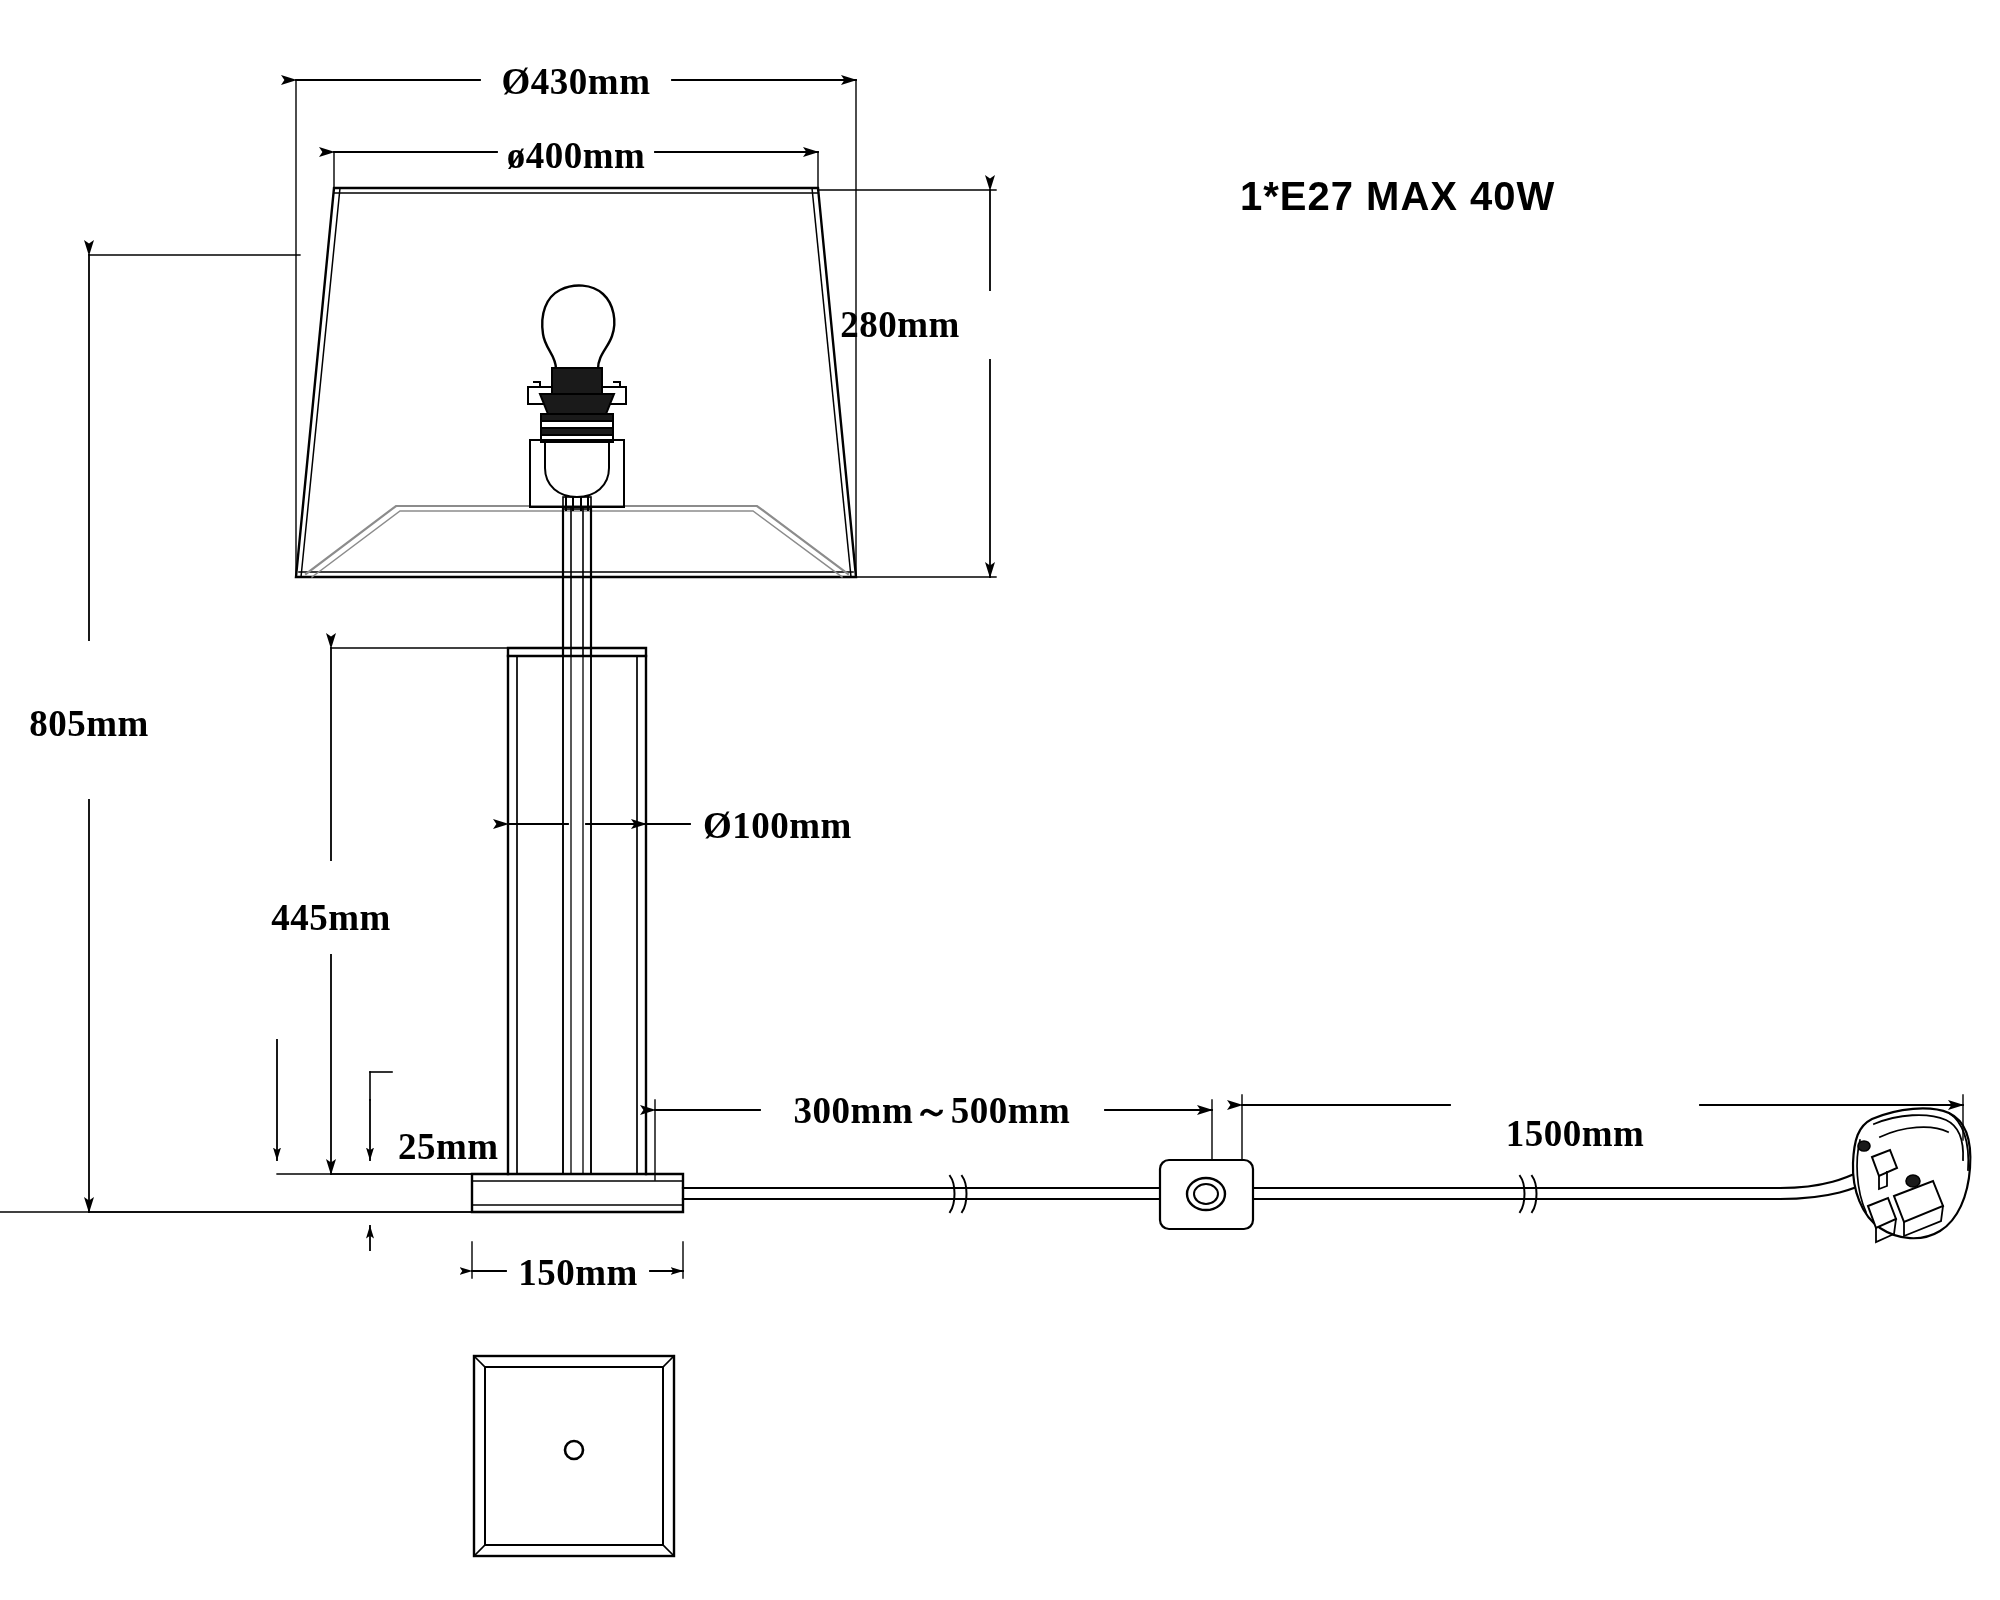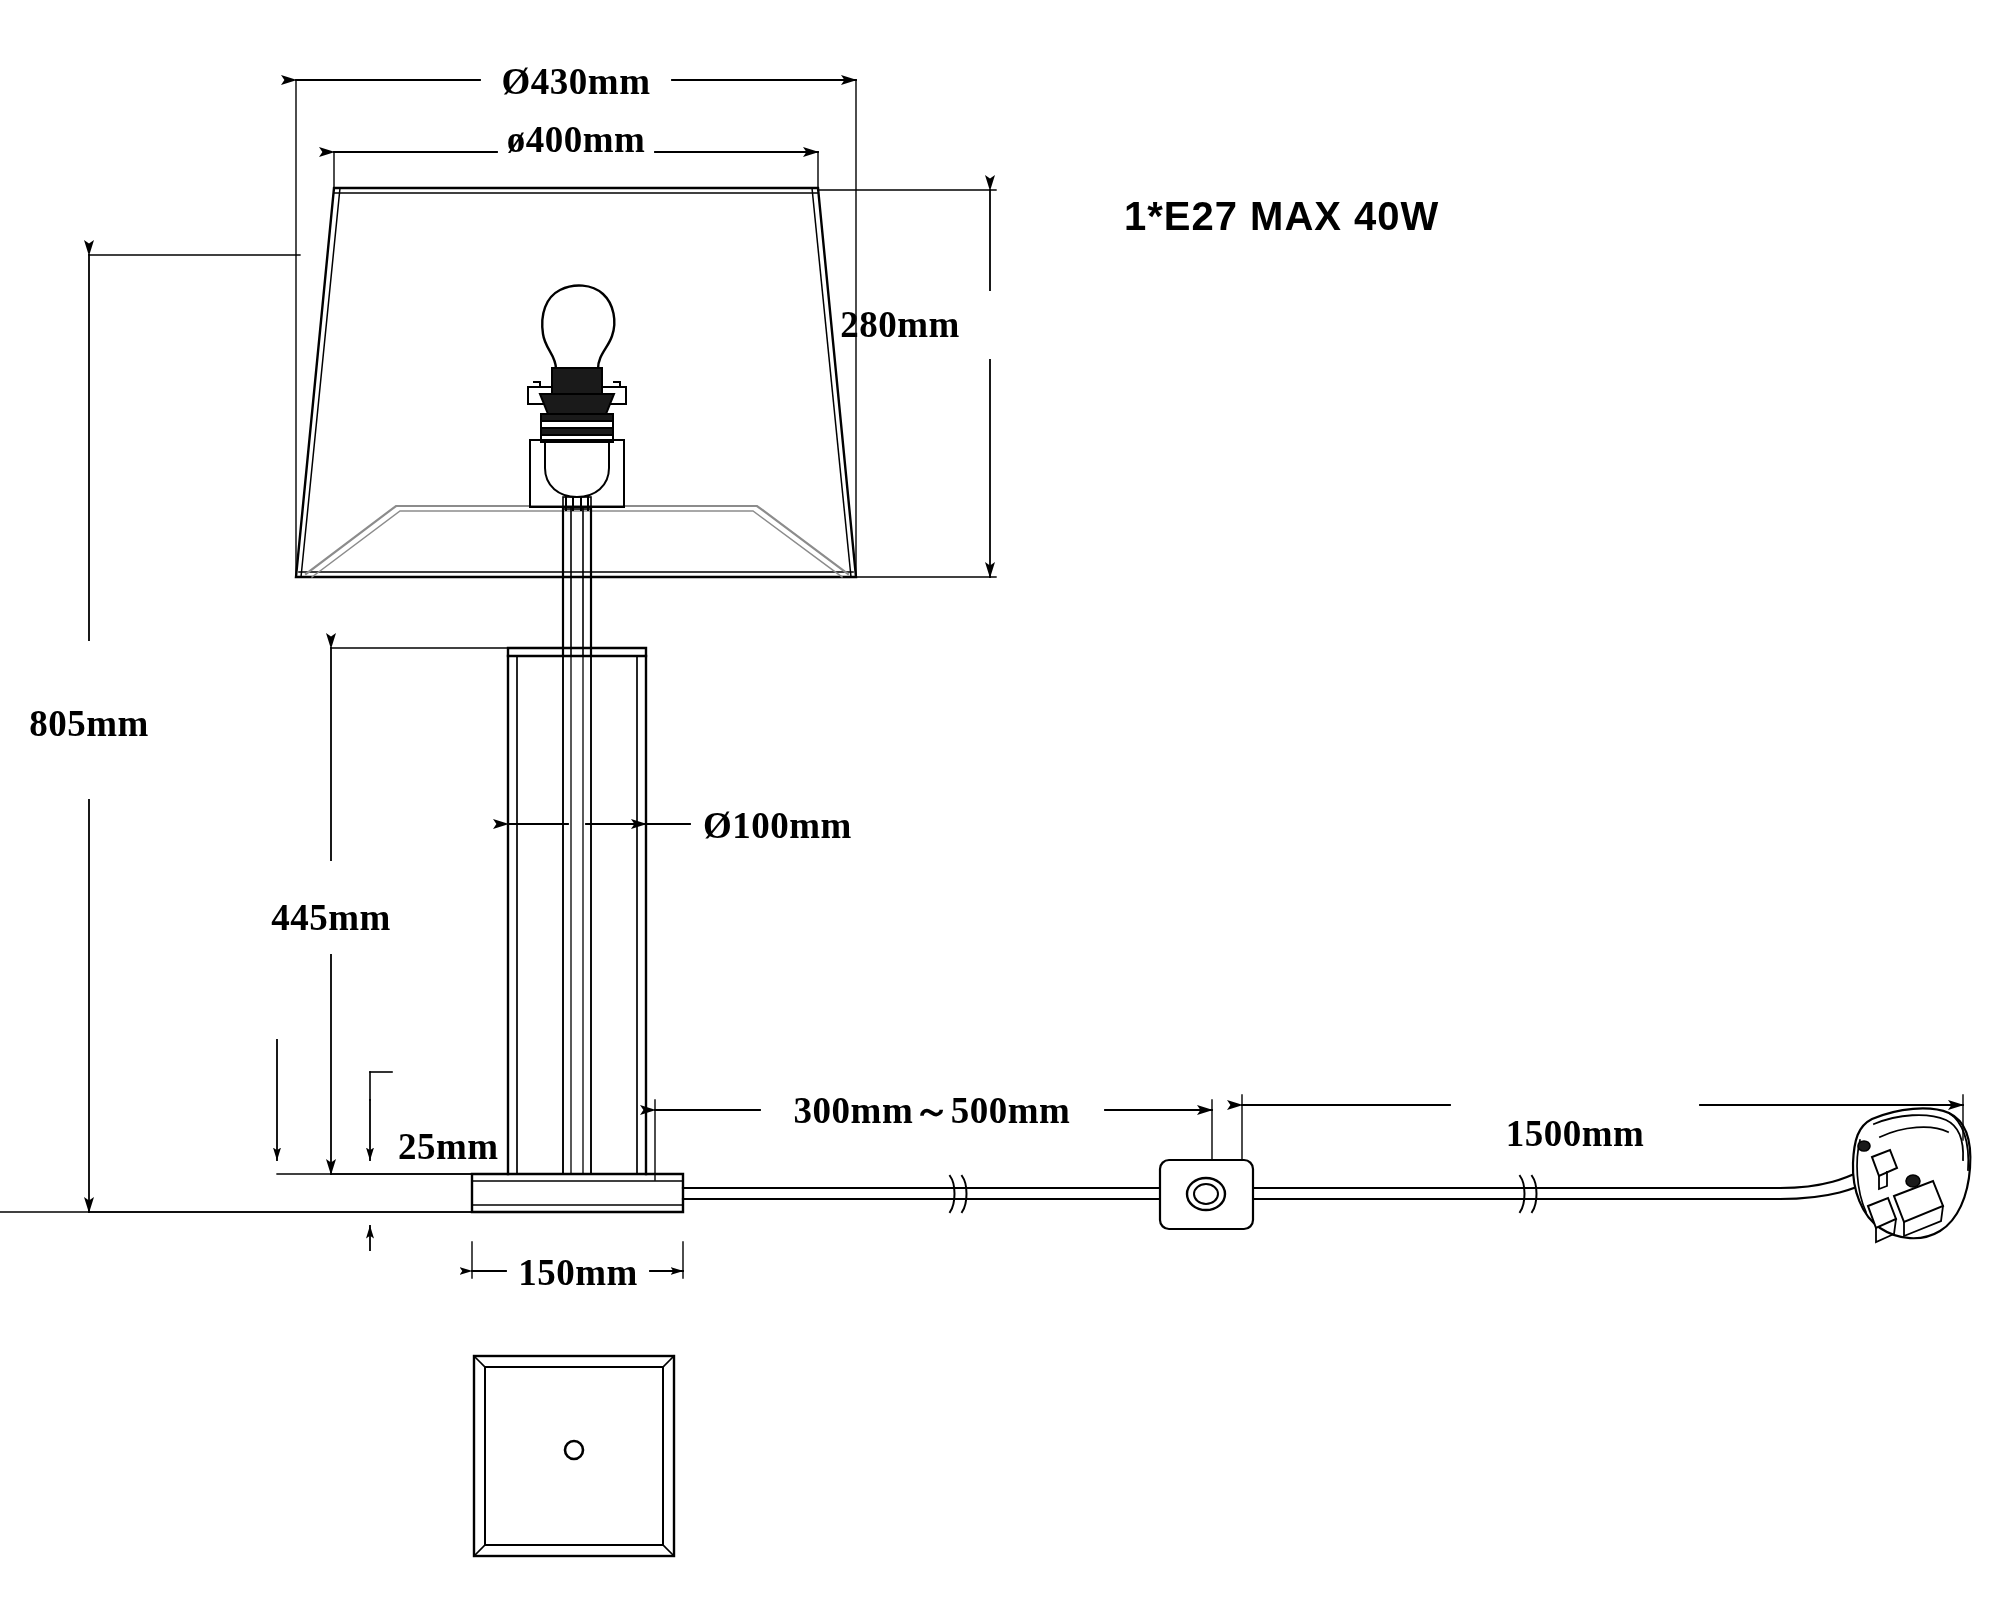--- a/index.html
+++ b/index.html
@@ -271,33 +271,33 @@
       <path d="M474,1556 L485,1545" stroke-width="1.6"></path>
       <path d="M674,1556 L663,1545" stroke-width="1.6"></path>
       <circle cx="574" cy="1450" r="9" fill="#fff" stroke="#000" stroke-width="2.6"></circle>
     </g>
 
   </g>
 </svg>
 
 <div class="lbl lbl-dim ctr" style="left:576px;top:81px;">Ø430mm</div>
 
-<div class="lbl lbl-dim ctr" style="left:576px;top:139px;">ø400mm</div>
+<div class="lbl lbl-dim ctr" style="left:576px;top:155px;">ø400mm</div>
 
 <div class="lbl lbl-dim ctr" style="left:900px;top:324px;">280mm</div>
 
 <div class="lbl lbl-dim ctr" style="left:89px;top:723px;">805mm</div>
 
 <div class="lbl lbl-dim lft" style="left:703px;top:825px;">Ø100mm</div>
 
 <div class="lbl lbl-dim ctr" style="left:331px;top:917px;">445mm</div>
 
 <div class="lbl lbl-dim lft" style="left:398px;top:1098px;margin-top:48px;">25mm</div>
 
 <div class="lbl lbl-dim ctr" style="left:578px;top:1272px;">150mm</div>
 
 <div class="lbl lbl-dim ctr" style="left:932px;top:1110px;">300mm～500mm</div>
 
 <div class="lbl lbl-dim ctr" style="left:1575px;top:1105px;margin-top:28px;">1500mm</div>
 
-<div class="lbl lbl-spec lft" style="left:1124px;top:196px;margin-top:20px;">1*E27 MAX 40W</div>
+<div class="lbl lbl-spec lft" style="left:1240px;top:196px;">1*E27 MAX 40W</div>
 
 </div>
 
 </body></html>

